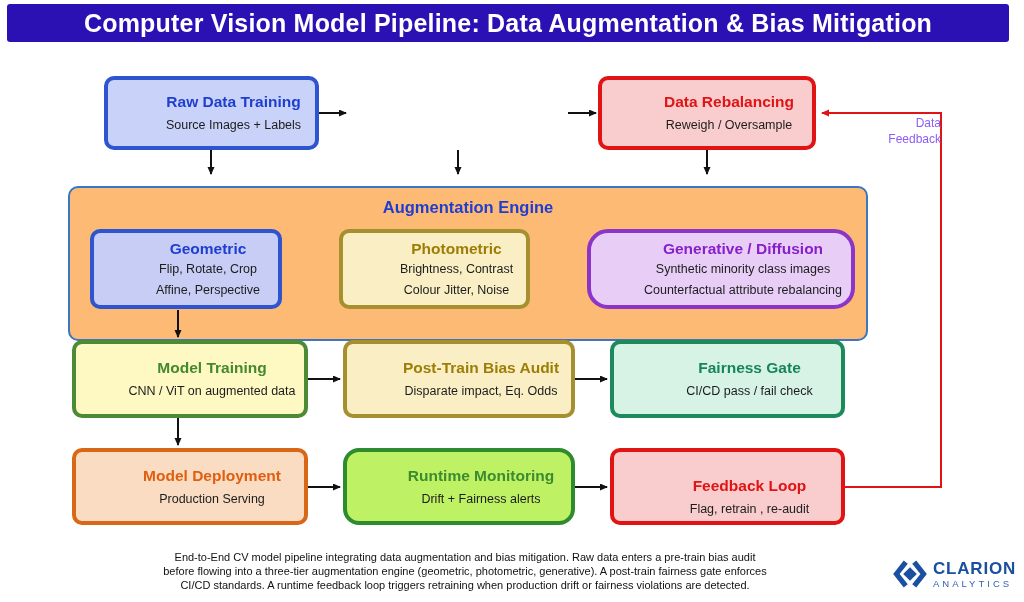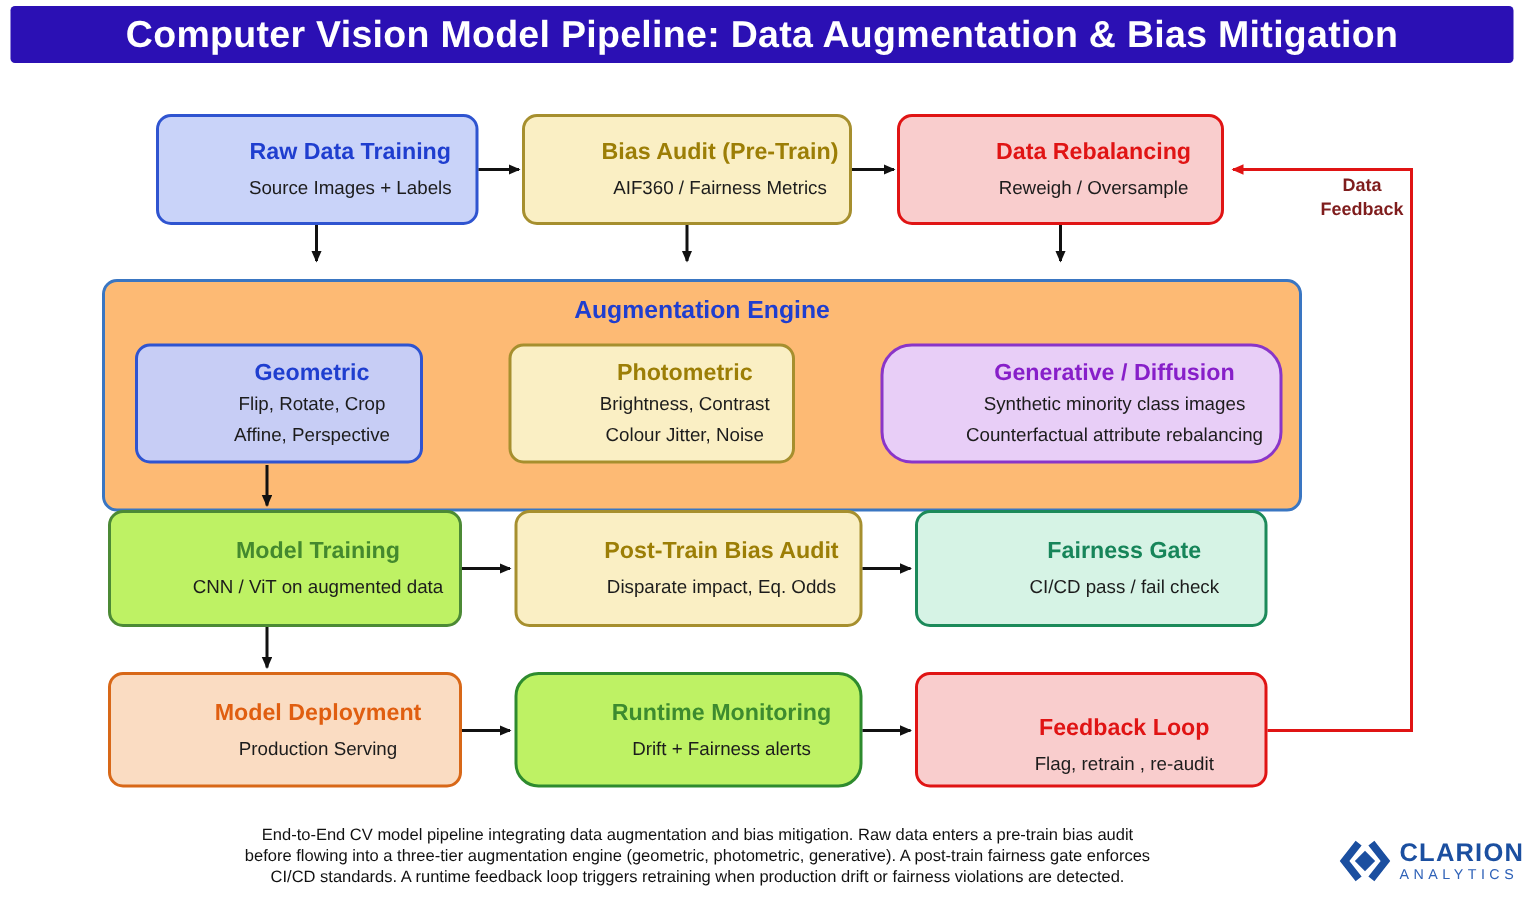--- a/index.html
+++ b/index.html
@@ -5,21 +5,21 @@
   html,body{margin:0;padding:0;background:#ffffff;}
   body{font-family:"Liberation Sans", sans-serif;}
   .stage{position:relative;width:1024px;height:602px;background:#ffffff;overflow:hidden;}
 
   
   .header{position:absolute;left:7px;top:4px;width:1002px;height:38px;background:#2b10b4;
     border-radius:3px;display:flex;align-items:center;justify-content:center;}
   .header h1{margin:0;color:#ffffff;font-size:25px;font-weight:bold;letter-spacing:.2px;}
 
   
-  .node{position:absolute;border-radius:10px;border:2px solid #ef4444;
+  .node{position:absolute;border-radius:10px;border:4px solid #ef4444;
     display:flex;flex-direction:column;align-items:center;justify-content:center;
     gap:7px;text-align:center;box-sizing:border-box;padding-left:44px;}
   .node .title{font-weight:bold;font-size:15.5px;line-height:17px;}
   .node .sub{font-size:12.5px;line-height:16px;color:#1c1c1c;}
 
   
   .n-raw{left:104px;top:76px;width:215px;height:74px;background:#c9d3f9;border-color:#2f54d0;}
   .n-raw .title{color:#1f3ecf;}
   .n-audit{left:348px;top:76px;width:220px;height:74px;background:#faefc4;border-color:#a68f2e;}
   .n-audit .title{color:#9c7e06;}
@@ -34,41 +34,41 @@
   .n-geo{left:20px;top:41px;width:192px;height:80px;background:#c7cdf5;border-color:#2f54d0;}
   .n-geo .title{color:#1f3ecf;}
   .n-photo{left:269px;top:41px;width:191px;height:80px;background:#faefc4;border-color:#a68f2e;}
   .n-photo .title{color:#9c7e06;}
   .n-gen{left:517px;top:41px;width:268px;height:80px;background:#e8cef7;border-color:#8a35c8;border-radius:21px;}
   .n-gen .title{color:#871fc9;}
   .engine .node{gap:4px;}
   .engine .sub{line-height:17px;}
 
   
-  .n-train{left:72px;top:340px;width:236px;height:78px;background:#bef264;border-color:#4c8a35;}
+  .n-train{left:72px;top:340px;width:236px;height:78px;background:#fef9c3;border-color:#4c8a35;}
   .n-train .title{color:#44892e;}
   .n-post{left:343px;top:340px;width:232px;height:78px;background:#faefc4;border-color:#a68f2e;}
   .n-post .title{color:#9c7e06;}
   .n-gate{left:610px;top:340px;width:235px;height:78px;background:#d6f3e5;border-color:#1c8a5a;}
   .n-gate .title{color:#17855a;}
 
   
   .n-deploy{left:72px;top:448px;width:236px;height:77px;background:#fadcc2;border-color:#d86818;}
   .n-deploy .title{color:#e05e10;}
   .n-runtime{left:343px;top:448px;width:232px;height:77px;background:#bef264;border-color:#2e8b2e;border-radius:16px;}
   .n-runtime .title{color:#3d8b2f;}
   .n-floop{left:610px;top:448px;width:235px;height:77px;background:#f9cdcd;border-color:#e01414;}
   .n-floop .title{color:#e01414;margin-top:20px;}
 
   
   .wires{position:absolute;left:0;top:0;width:1024px;height:602px;pointer-events:none;}
 
   
-  .fb-label{position:absolute;left:875px;top:116px;width:66px;text-align:center;
-    color:#7f1d1d;font-size:12px;line-height:15.5px;font-weight:700;}
+  .fb-label{position:absolute;left:875px;top:116px;width:66px;text-align:right;
+    color:#8b5cf6;font-size:12px;line-height:15.5px;font-weight:400;}
 
   
   .caption{position:absolute;left:60px;top:550px;width:810px;text-align:center;
     color:#111111;font-size:11px;line-height:14px;}
 
   
   .logo{position:absolute;left:893px;top:557px;display:flex;align-items:center;gap:6px;}
   .logo-text{display:flex;flex-direction:column;line-height:1;}
   .logo-name{color:#1b4fa0;font-weight:bold;font-size:17px;letter-spacing:.8px;}
   .logo-sub{color:#2f62b8;font-size:9.5px;letter-spacing:3px;margin-top:2px;}
@@ -78,24 +78,20 @@
 
 <div class="stage">
 
   <div class="header">
     <h1>Computer Vision Model Pipeline: Data Augmentation &amp; Bias Mitigation</h1>
   </div>
 
   <div class="node n-raw">
     <div class="title">Raw Data Training</div>
     <div class="sub">Source Images + Labels</div>
-  </div>
-  <div class="node n-audit">
-    <div class="title">Bias Audit (Pre-Train)</div>
-    <div class="sub">AIF360 / Fairness Metrics</div>
   </div>
   <div class="node n-rebal">
     <div class="title">Data Rebalancing</div>
     <div class="sub">Reweigh / Oversample</div>
   </div>
 
   <div class="engine">
     <div class="engine-title">Augmentation Engine</div>
     <div class="node n-geo">
       <div class="title">Geometric</div>

